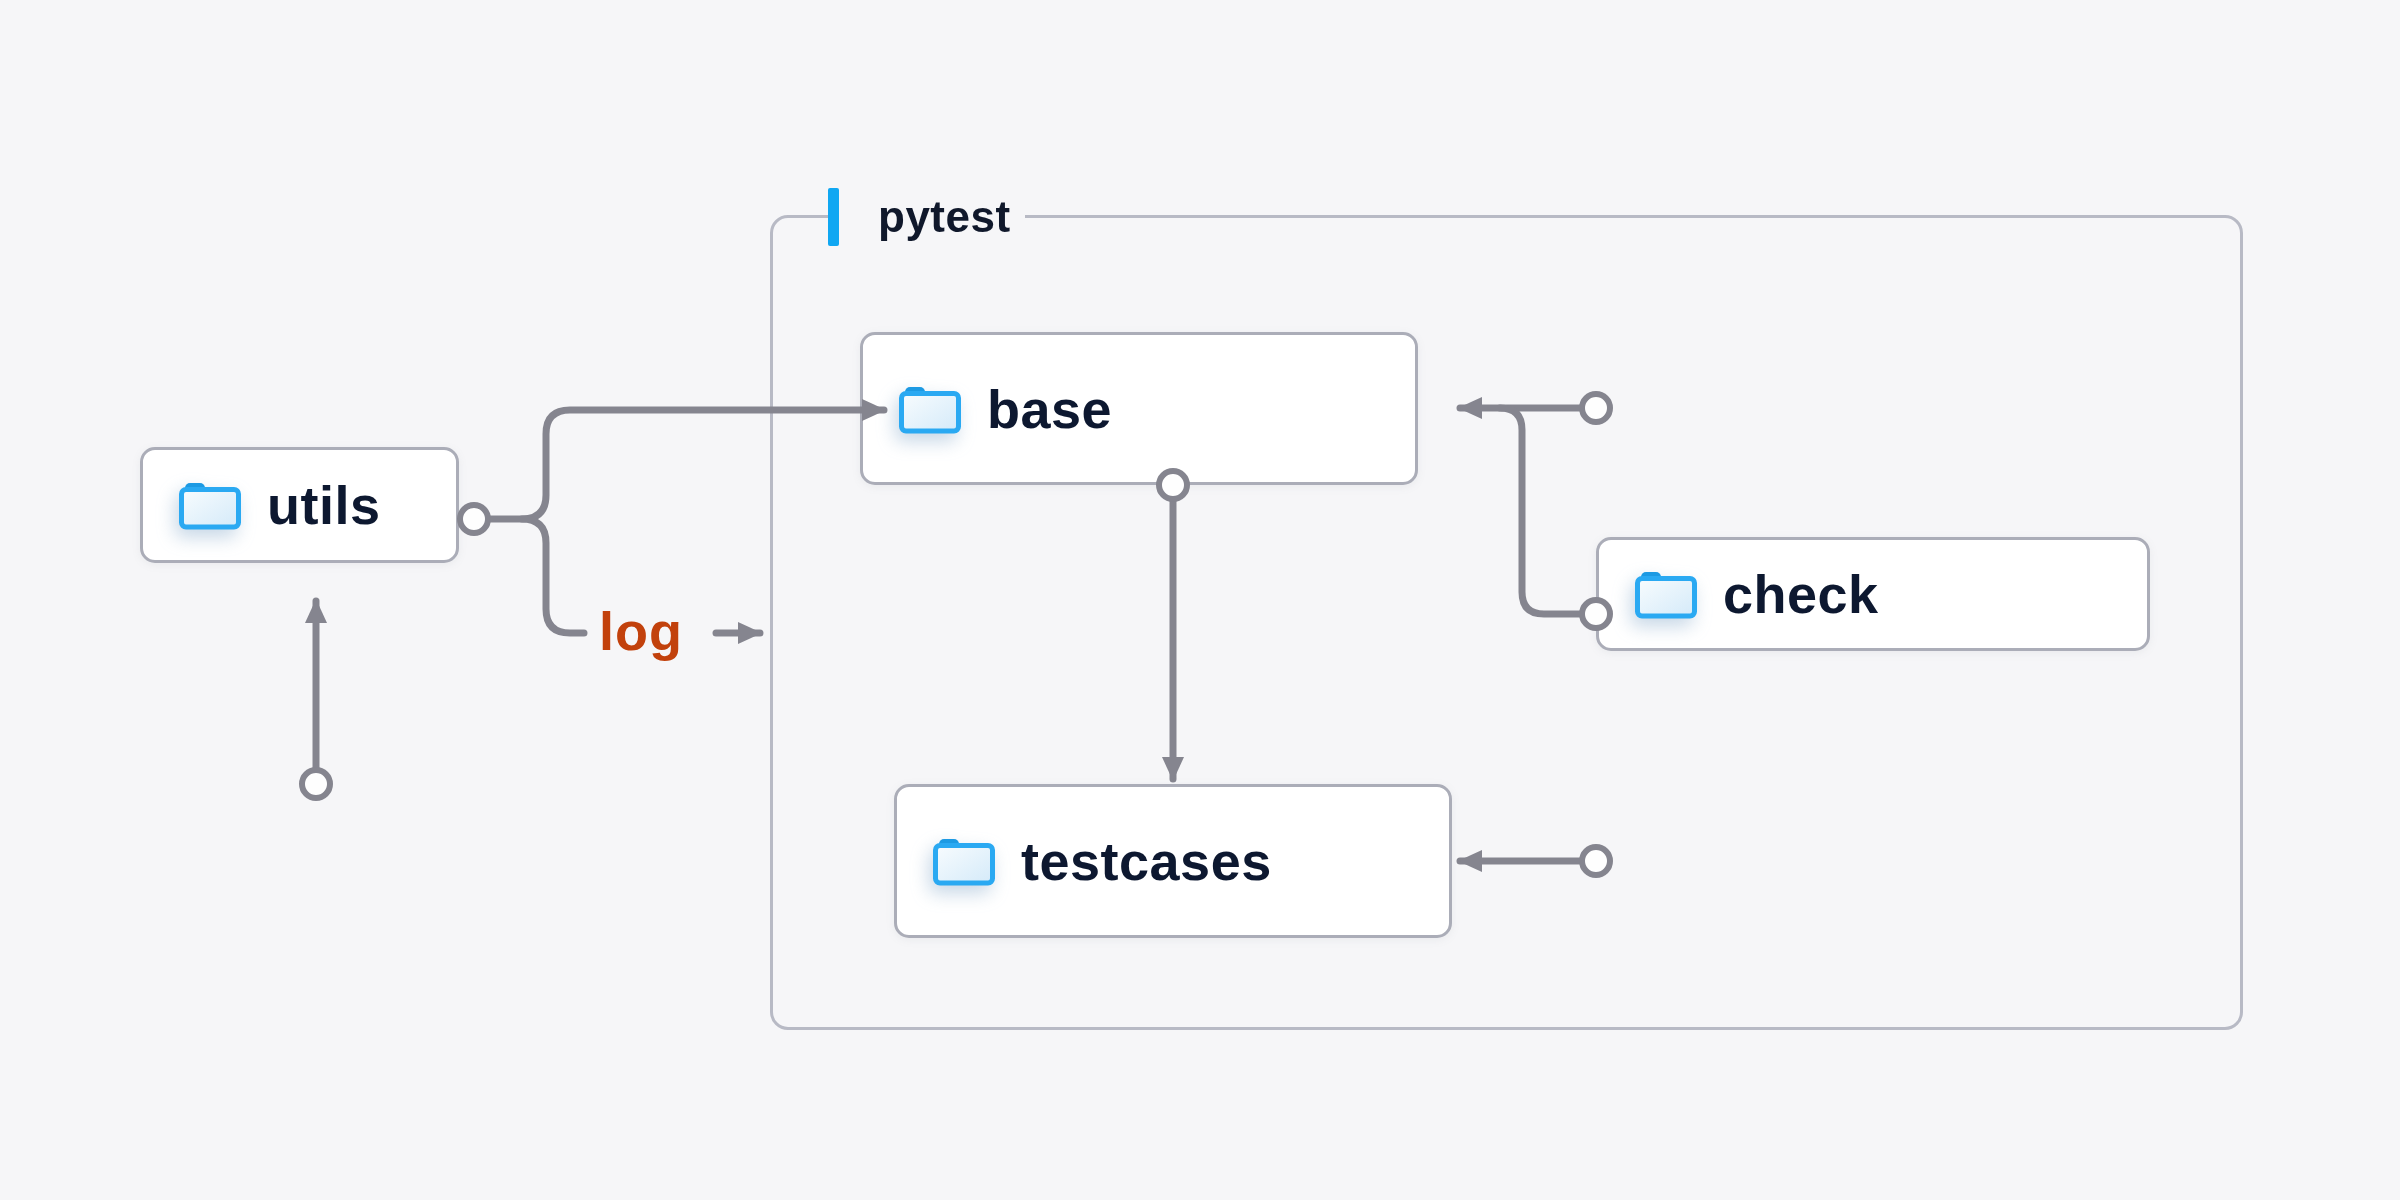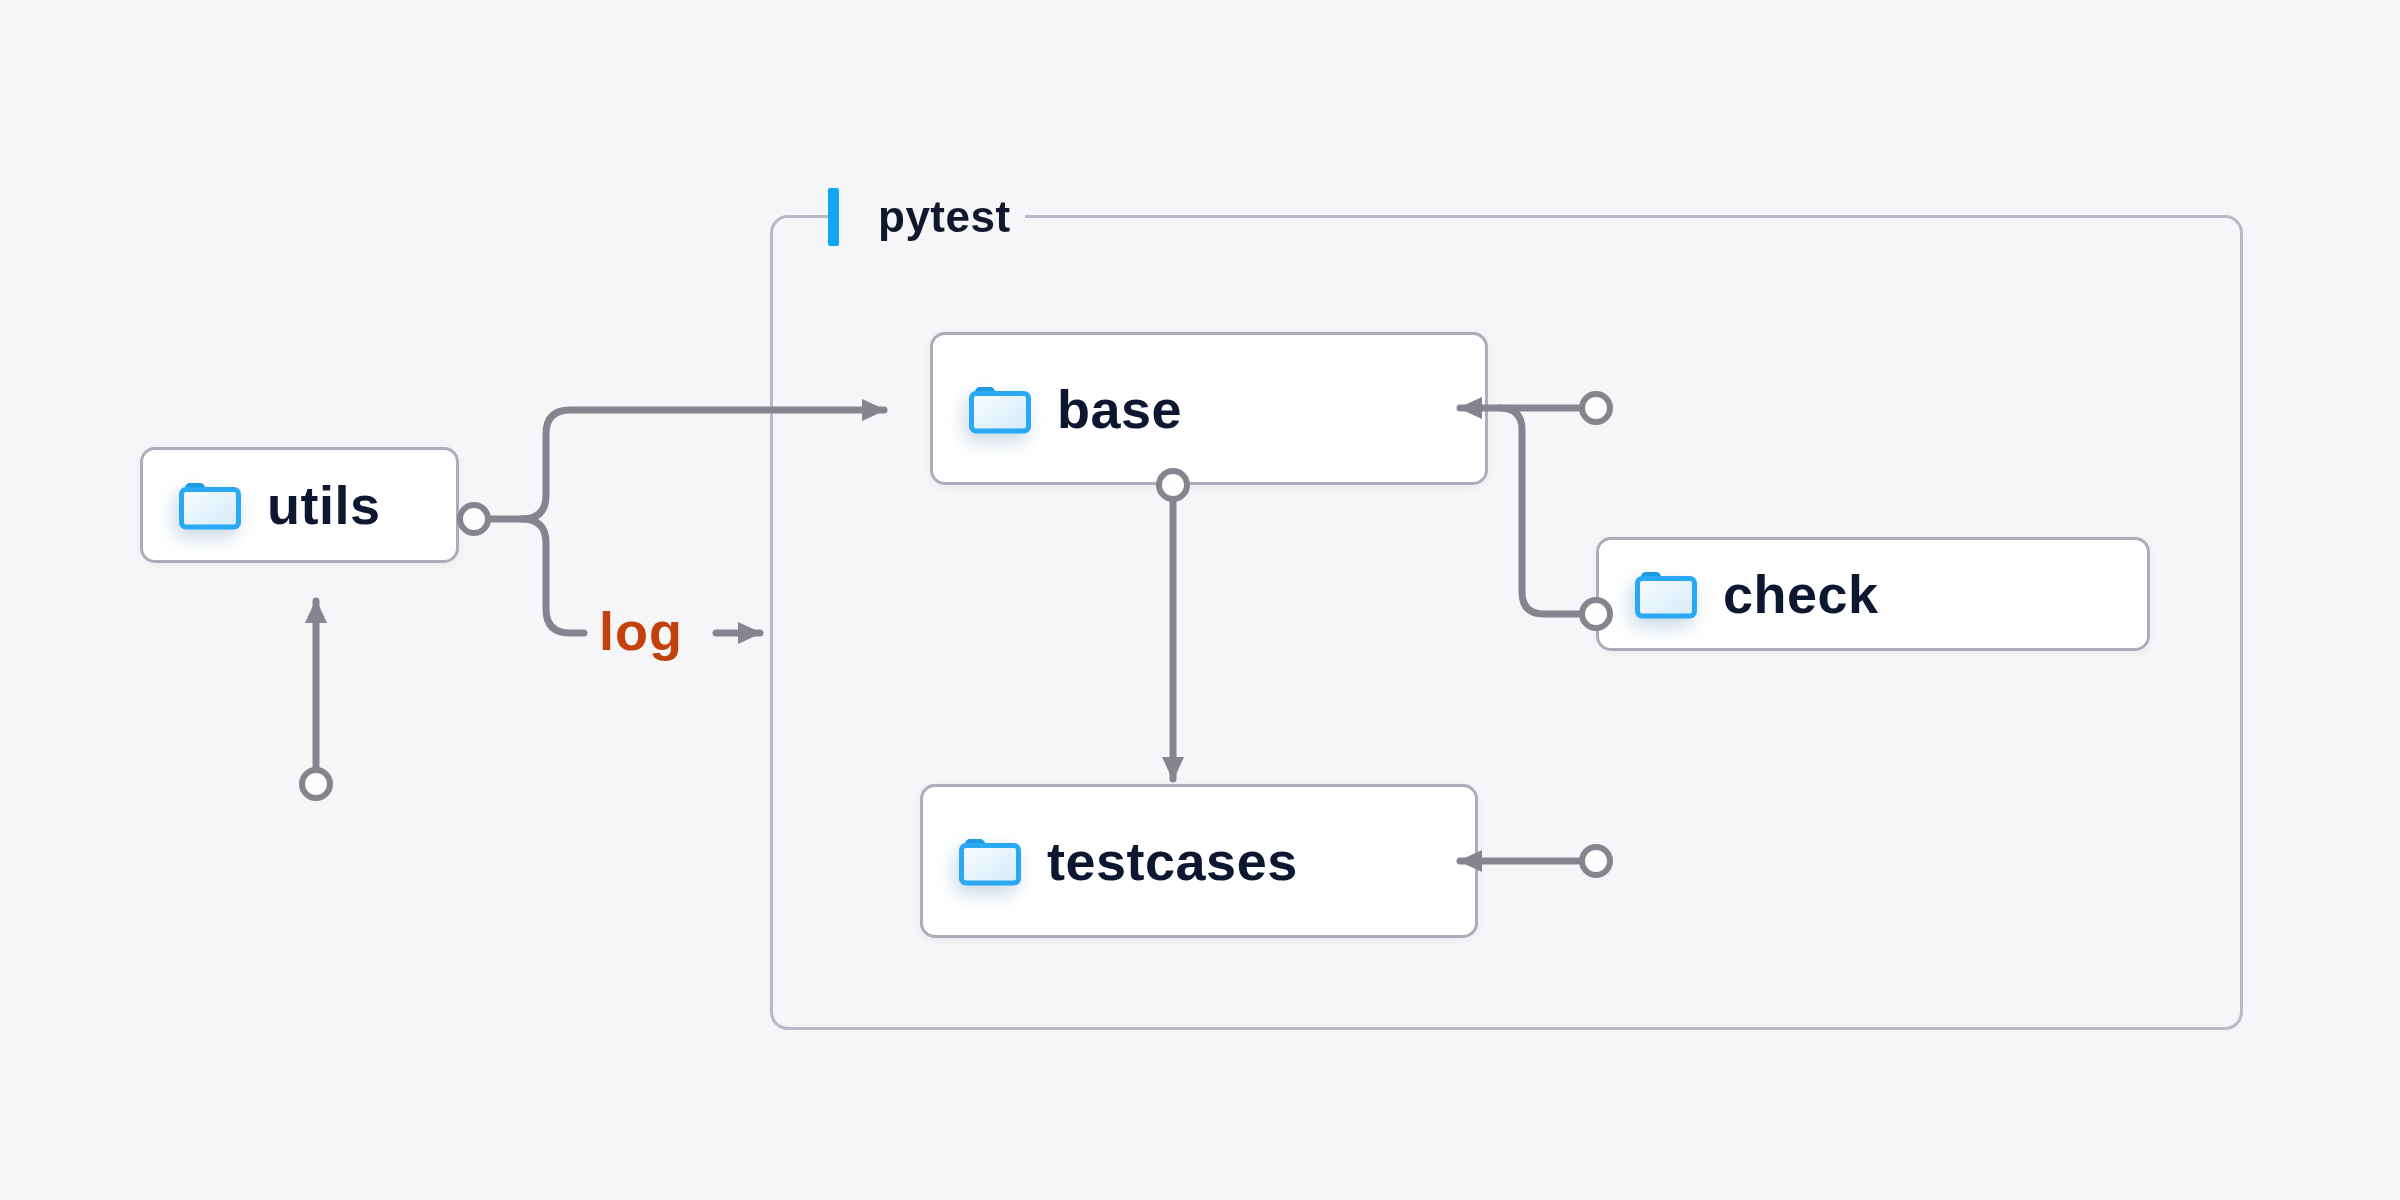--- a/index.html
+++ b/index.html
@@ -75,38 +75,38 @@
 
   <div class="node" style="left:140px;top:447px;width:319px;height:116px">
     <svg class="folder" width="62" height="50" viewBox="0 0 62 50">
       <path d="M6 13 V8 a5 5 0 0 1 5 -5 h10 a5 5 0 0 1 5 5 v5 z" fill="#1D9AE3"></path>
       <rect x="2.5" y="9.5" width="57" height="37.5" rx="4.5" fill="url(#folderGrad)" stroke="#2AA9F2" stroke-width="5"></rect>
     </svg>
     <span class="nlabel">utils</span>
   </div>
 
 
-  <div class="node" style="left:930px;top:332px;width:558px;height:153px">
+  <div class="node" style="left:860px;top:332px;width:558px;height:153px">
     <svg class="folder" width="62" height="50" viewBox="0 0 62 50">
       <path d="M6 13 V8 a5 5 0 0 1 5 -5 h10 a5 5 0 0 1 5 5 v5 z" fill="#1D9AE3"></path>
       <rect x="2.5" y="9.5" width="57" height="37.5" rx="4.5" fill="url(#folderGrad)" stroke="#2AA9F2" stroke-width="5"></rect>
     </svg>
     <span class="nlabel">base</span>
   </div>
 
 
   <div class="node" style="left:1596px;top:537px;width:554px;height:114px">
     <svg class="folder" width="62" height="50" viewBox="0 0 62 50">
       <path d="M6 13 V8 a5 5 0 0 1 5 -5 h10 a5 5 0 0 1 5 5 v5 z" fill="#1D9AE3"></path>
       <rect x="2.5" y="9.5" width="57" height="37.5" rx="4.5" fill="url(#folderGrad)" stroke="#2AA9F2" stroke-width="5"></rect>
     </svg>
     <span class="nlabel">check</span>
   </div>
 
-  <div class="node" style="left:920px;top:784px;width:558px;height:154px">
+  <div class="node" style="left:894px;top:784px;width:558px;height:154px">
     <svg class="folder" width="62" height="50" viewBox="0 0 62 50">
       <path d="M6 13 V8 a5 5 0 0 1 5 -5 h10 a5 5 0 0 1 5 5 v5 z" fill="#1D9AE3"></path>
       <rect x="2.5" y="9.5" width="57" height="37.5" rx="4.5" fill="url(#folderGrad)" stroke="#2AA9F2" stroke-width="5"></rect>
     </svg>
     <span class="nlabel">testcases</span>
   </div>
 
 
   <svg class="edges" width="2400" height="1200" viewBox="0 0 2400 1200">
     <defs>

